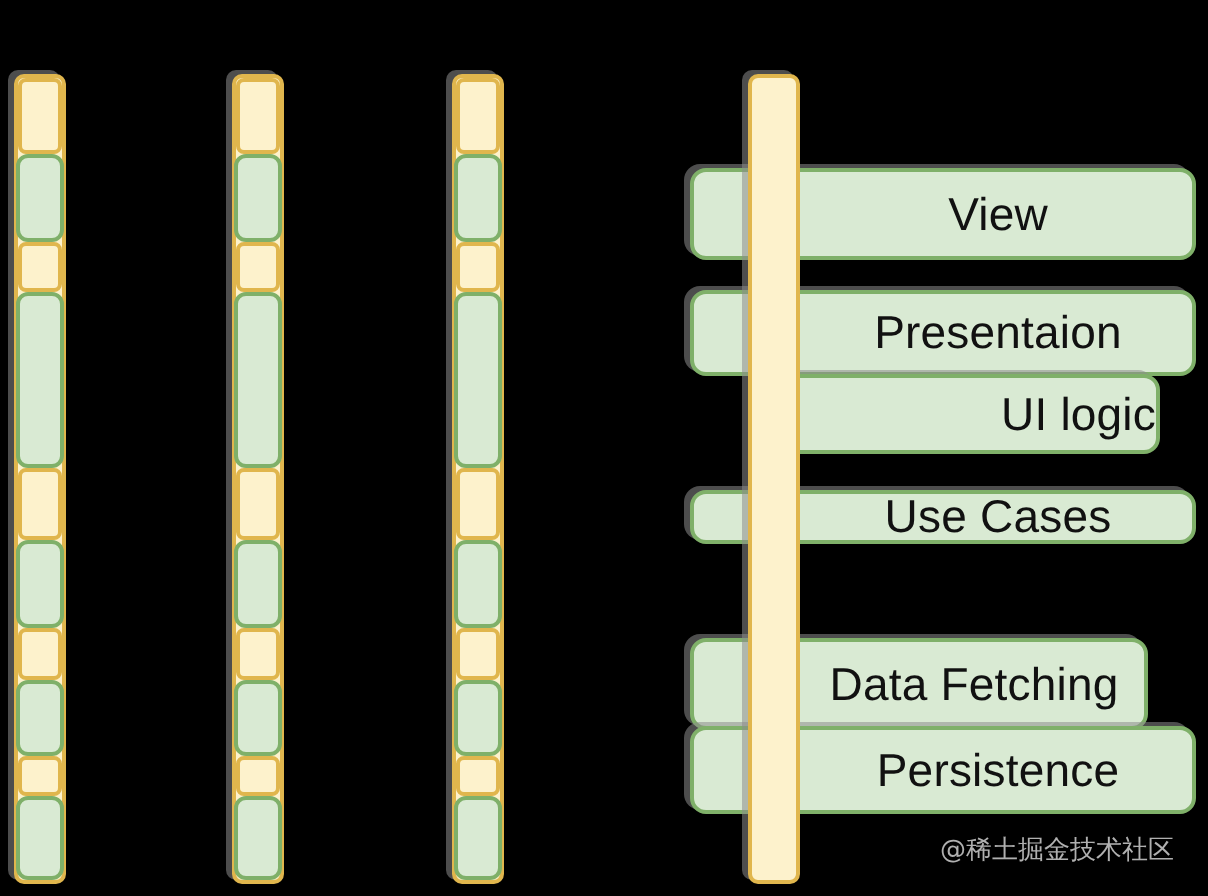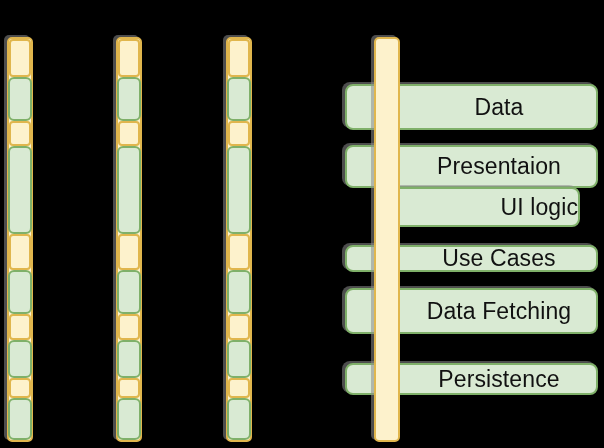--- a/index.html
+++ b/index.html
@@ -116,35 +116,36 @@
         <div class="green-seg" style="left: 227px; width: 24px; top: 270px; height: 44px; z-index: 20;"></div>
         <div class="yellow-seg" style="left: 228px; width: 22px; top: 314px; height: 26px; z-index: 10;"></div>
         <div class="green-seg" style="left: 227px; width: 24px; top: 340px; height: 38px; z-index: 20;"></div>
         <div class="yellow-seg" style="left: 228px; width: 22px; top: 378px; height: 20px; z-index: 10;"></div>
         <div class="green-seg" style="left: 227px; width: 24px; top: 398px; height: 42px; z-index: 20;"></div>
       </div>
     </div>
 
   <div id="layers-group">
       <div class="green-box" style="left: 345px; top: 84px; width: 253px; height: 46px; z-index: 30;">
-        <span class="label" style="margin-left: 55px;">Data</span>
+        <span class="label" style="margin-left: 55px;">View</span>
       </div>
       <div class="green-box" style="left: 345px; top: 145px; width: 253px; height: 43px; z-index: 31;">
         <span class="label" style="margin-left: 55px;">Presentaion</span>
       </div>
       <div class="green-box" style="left: 382px; top: 187px; width: 198px; height: 40px; z-index: 32; justify-content: flex-end;">
         <span class="label" style="margin-left: 18px;">UI logic</span>
       </div>
       <div class="green-box" style="left: 345px; top: 245px; width: 253px; height: 27px; z-index: 33;">
         <span class="label" style="margin-left: 55px;">Use Cases</span>
       </div>
-      <div class="green-box" style="left: 345px; top: 288px; width: 253px; height: 46px; z-index: 34;">
+      <div class="green-box" style="left: 345px; top: 319px; width: 229px; height: 46px; z-index: 34;">
         <span class="label" style="margin-left: 55px;">Data Fetching</span>
       </div>
-      <div class="green-box" style="left: 345px; top: 363px; width: 253px; height: 32px; z-index: 35;">
+      <div class="green-box" style="left: 345px; top: 363px; width: 253px; height: 44px; z-index: 35;">
         <span class="label" style="margin-left: 55px;">Persistence</span>
       </div>
     </div>
 
   <div class="center-bar" id="center-bar" style="left: 374px; top: 37px; width: 26px; height: 405px;"></div>
 
+  <div class="watermark" id="watermark" style="left: 470px; top: 416px;">@稀土掘金技术社区</div>
 
 </div>
 
 </body></html>

